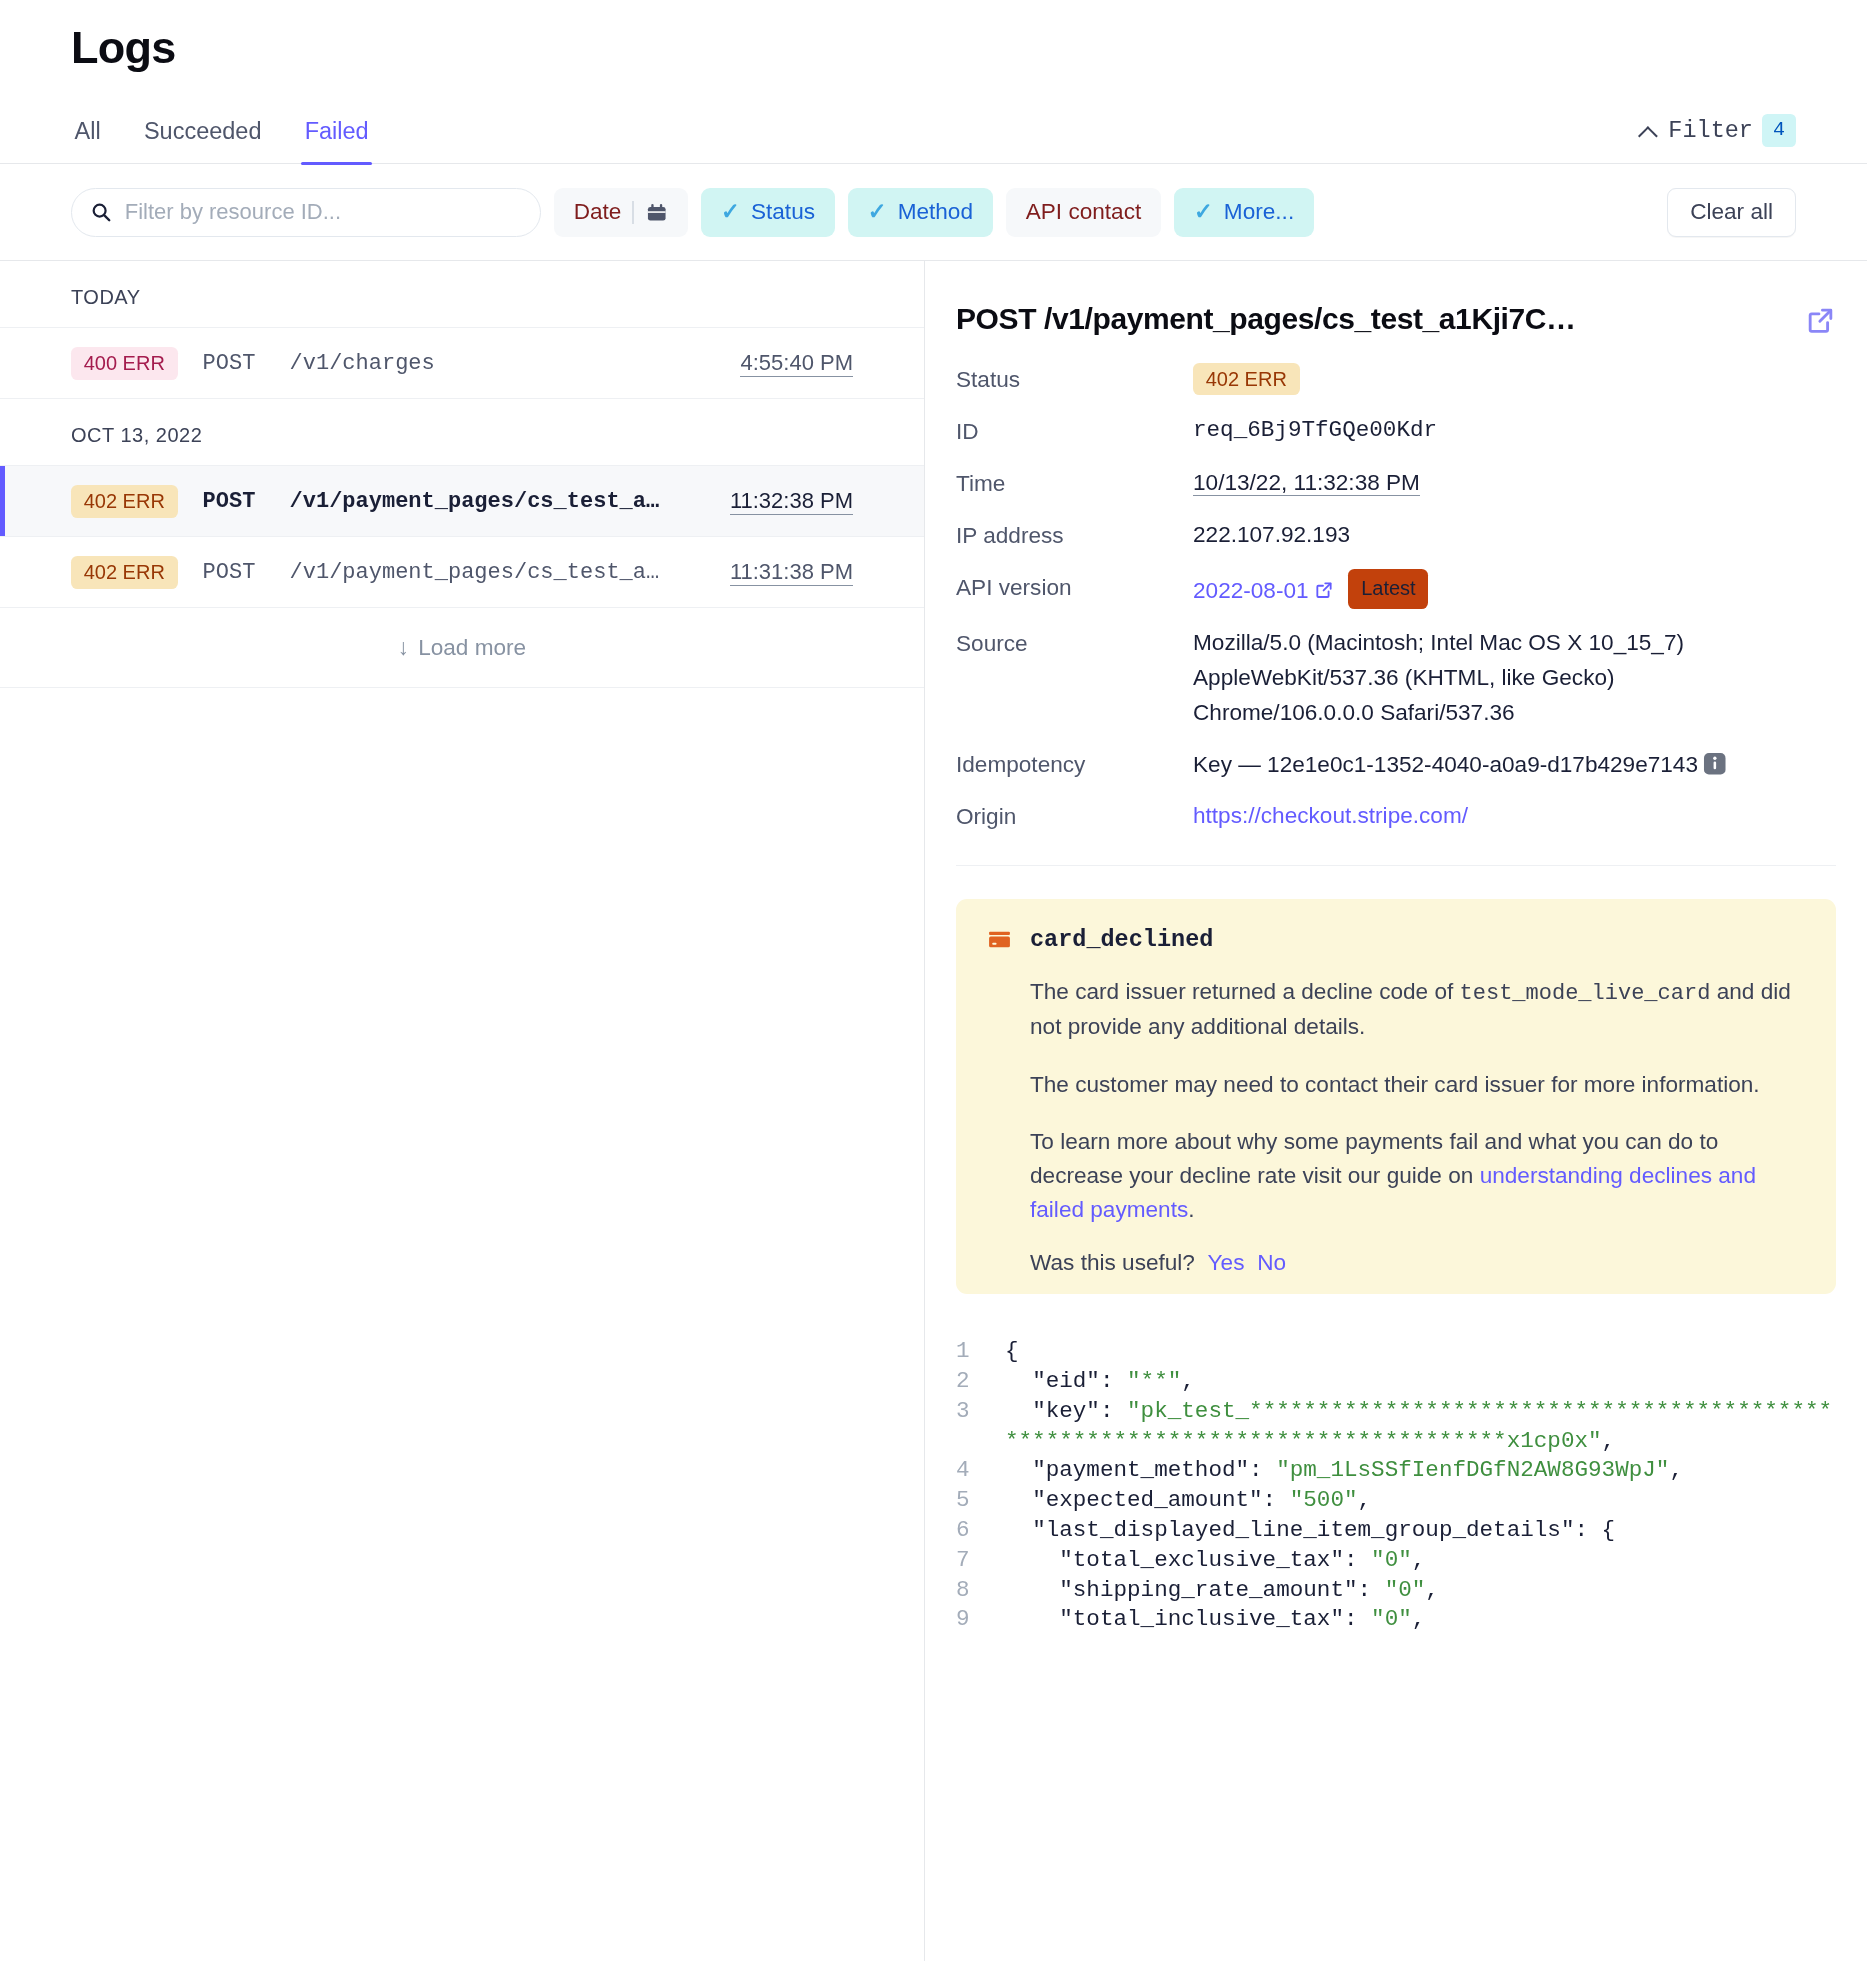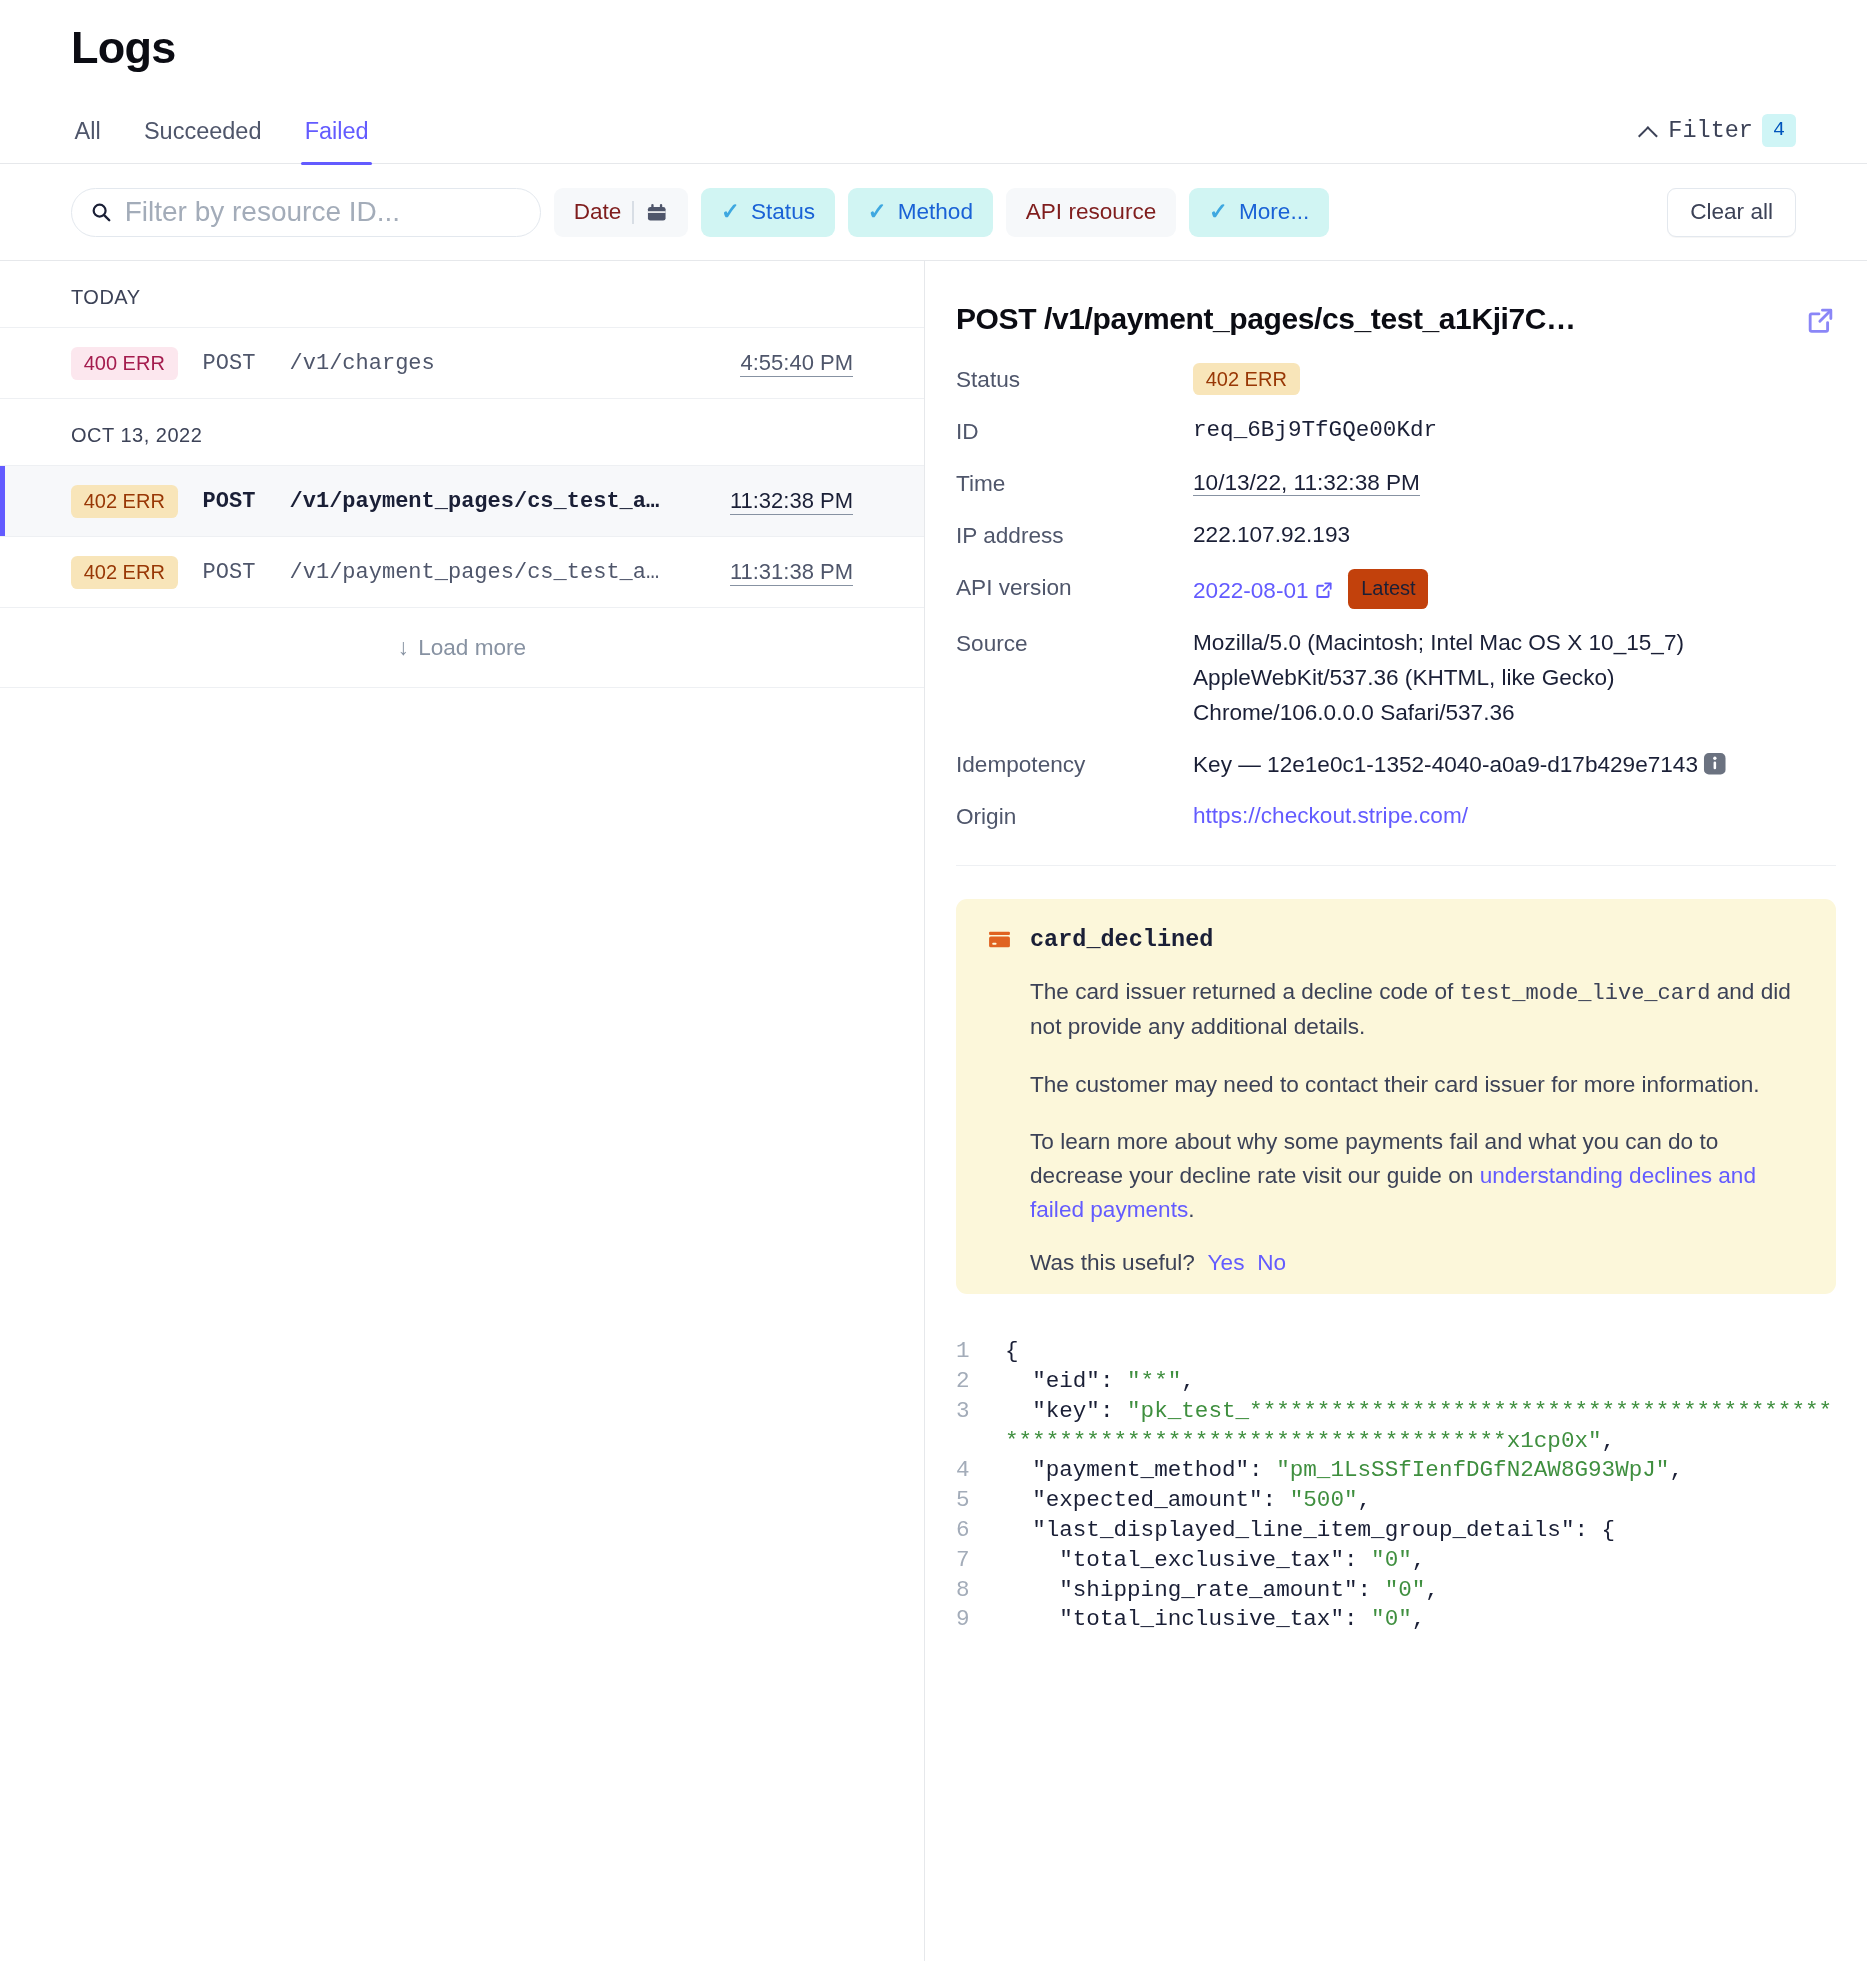--- a/index.html
+++ b/index.html
@@ -98,21 +98,21 @@
     width: 470px;
     height: 49px;
     border: 1.4px solid #e3e8ee;
     border-radius: 25px;
     padding: 0 18px;
     background: #fff;
   }
   .search-icon { width: 22px; height: 22px; flex: 0 0 auto; display:block; }
   .search-input {
     border: none; outline: none;
-    font-size: 28px;
+    font-size: 22px;
     color: #3c4257;
     width: 100%;
     font-family: "Liberation Sans", sans-serif;
     background: transparent;
   }
   .search-input::placeholder { color: #a3acb9; }
 
   .pill {
     height: 49px;
     display: flex;
@@ -393,21 +393,21 @@
     <span class="check">✓</span>
     <span>Status</span>
   </div>
 
   <div class="pill active">
     <span class="check">✓</span>
     <span>Method</span>
   </div>
 
   <div class="pill">
-    <span>API resource</span>
+    <span>API contact</span>
   </div>
 
   <div class="pill active">
     <span class="check">✓</span>
     <span>More...</span>
   </div>
 
   <div class="spacer"></div>
 
   <div class="clear-all">Clear all</div>

